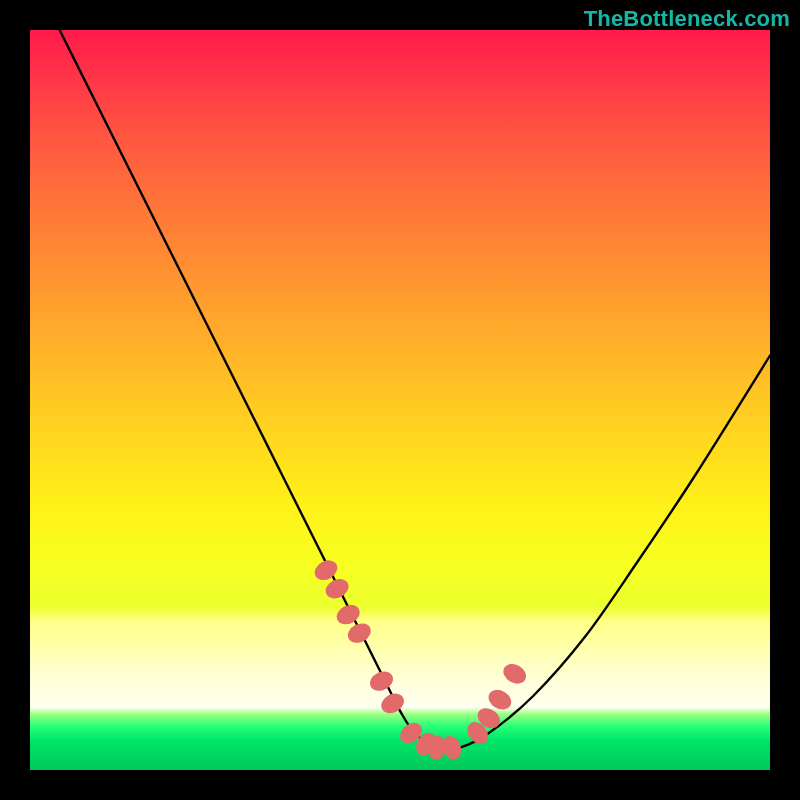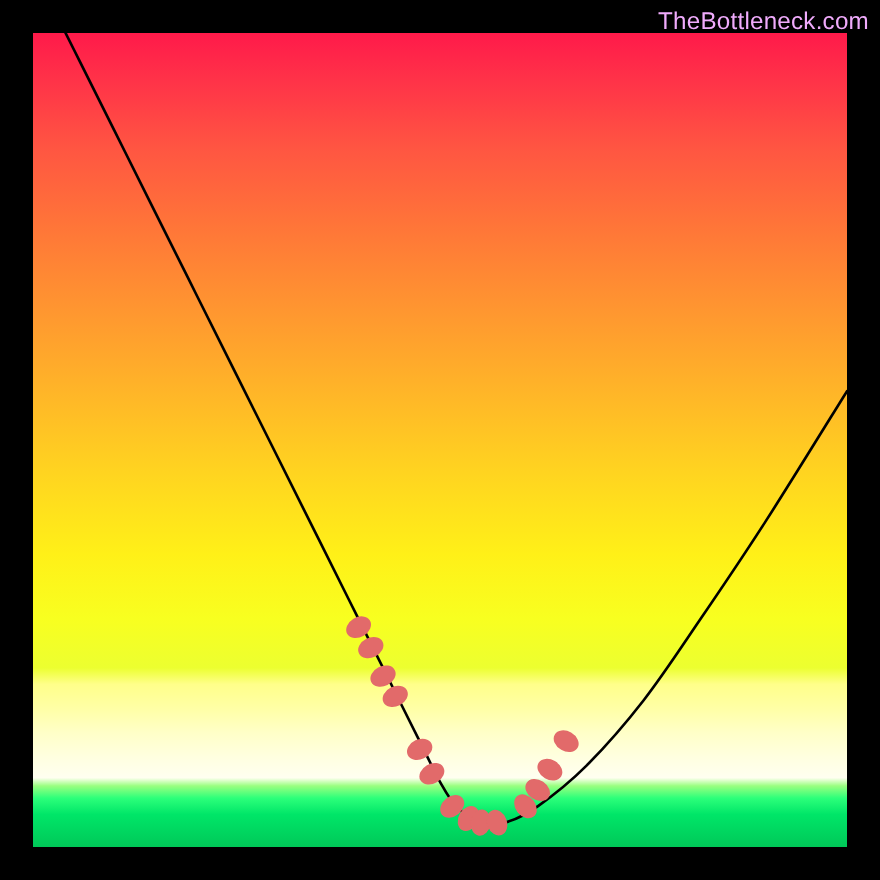--- a/index.html
+++ b/index.html
@@ -41,25 +41,26 @@
       #99ff80 92.5%,
       #2cff7a 94%,
       #00e668 96%,
       #00c858 100%
     );
   }
   .watermark {
     position: absolute;
     top: 6px;
     right: 10px;
-    color: #f0abfc;
+    color: #14b8a6;
     font-family: Arial, Helvetica, sans-serif;
     font-size: 22px;
     letter-spacing: 0.2px;
     z-index: 30;
+    font-weight: bold;
   }
   svg.curve {
     position: absolute;
     left: 0;
     top: 0;
     width: 740px;
     height: 740px;
     z-index: 20;
   }
   .bead {

